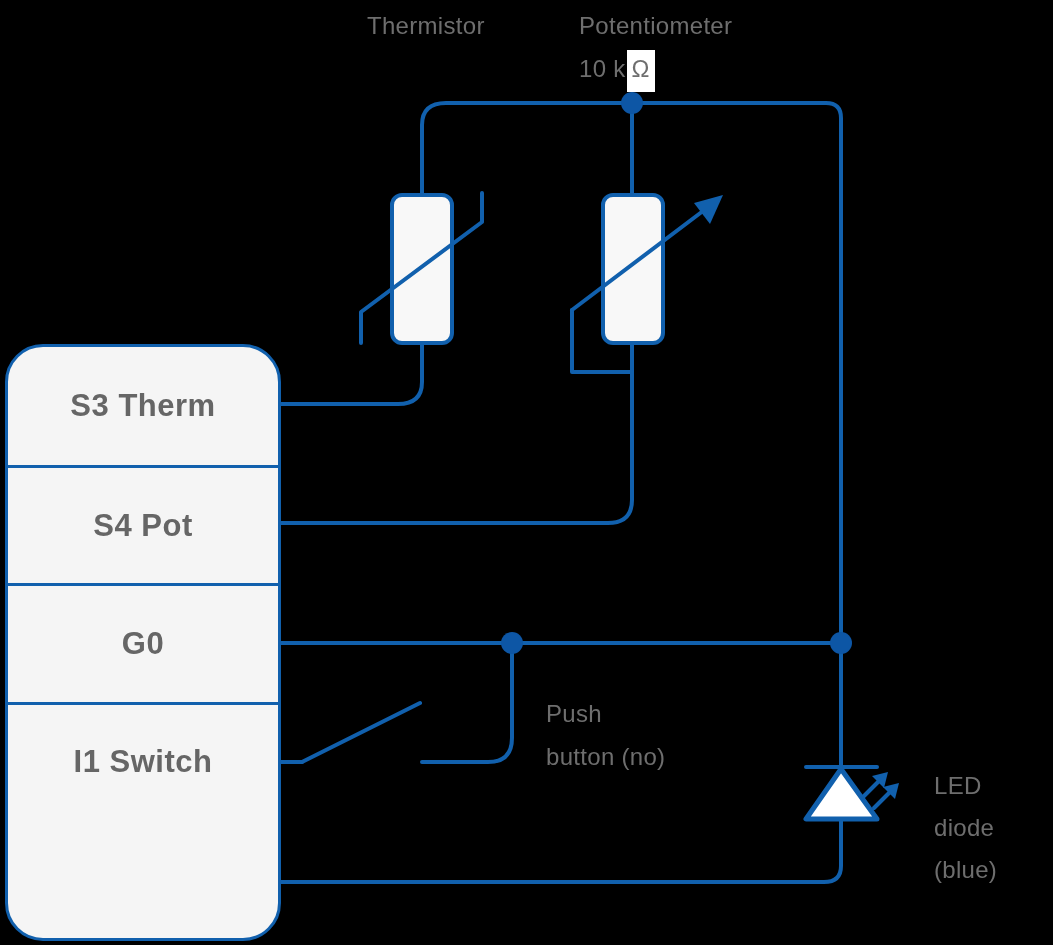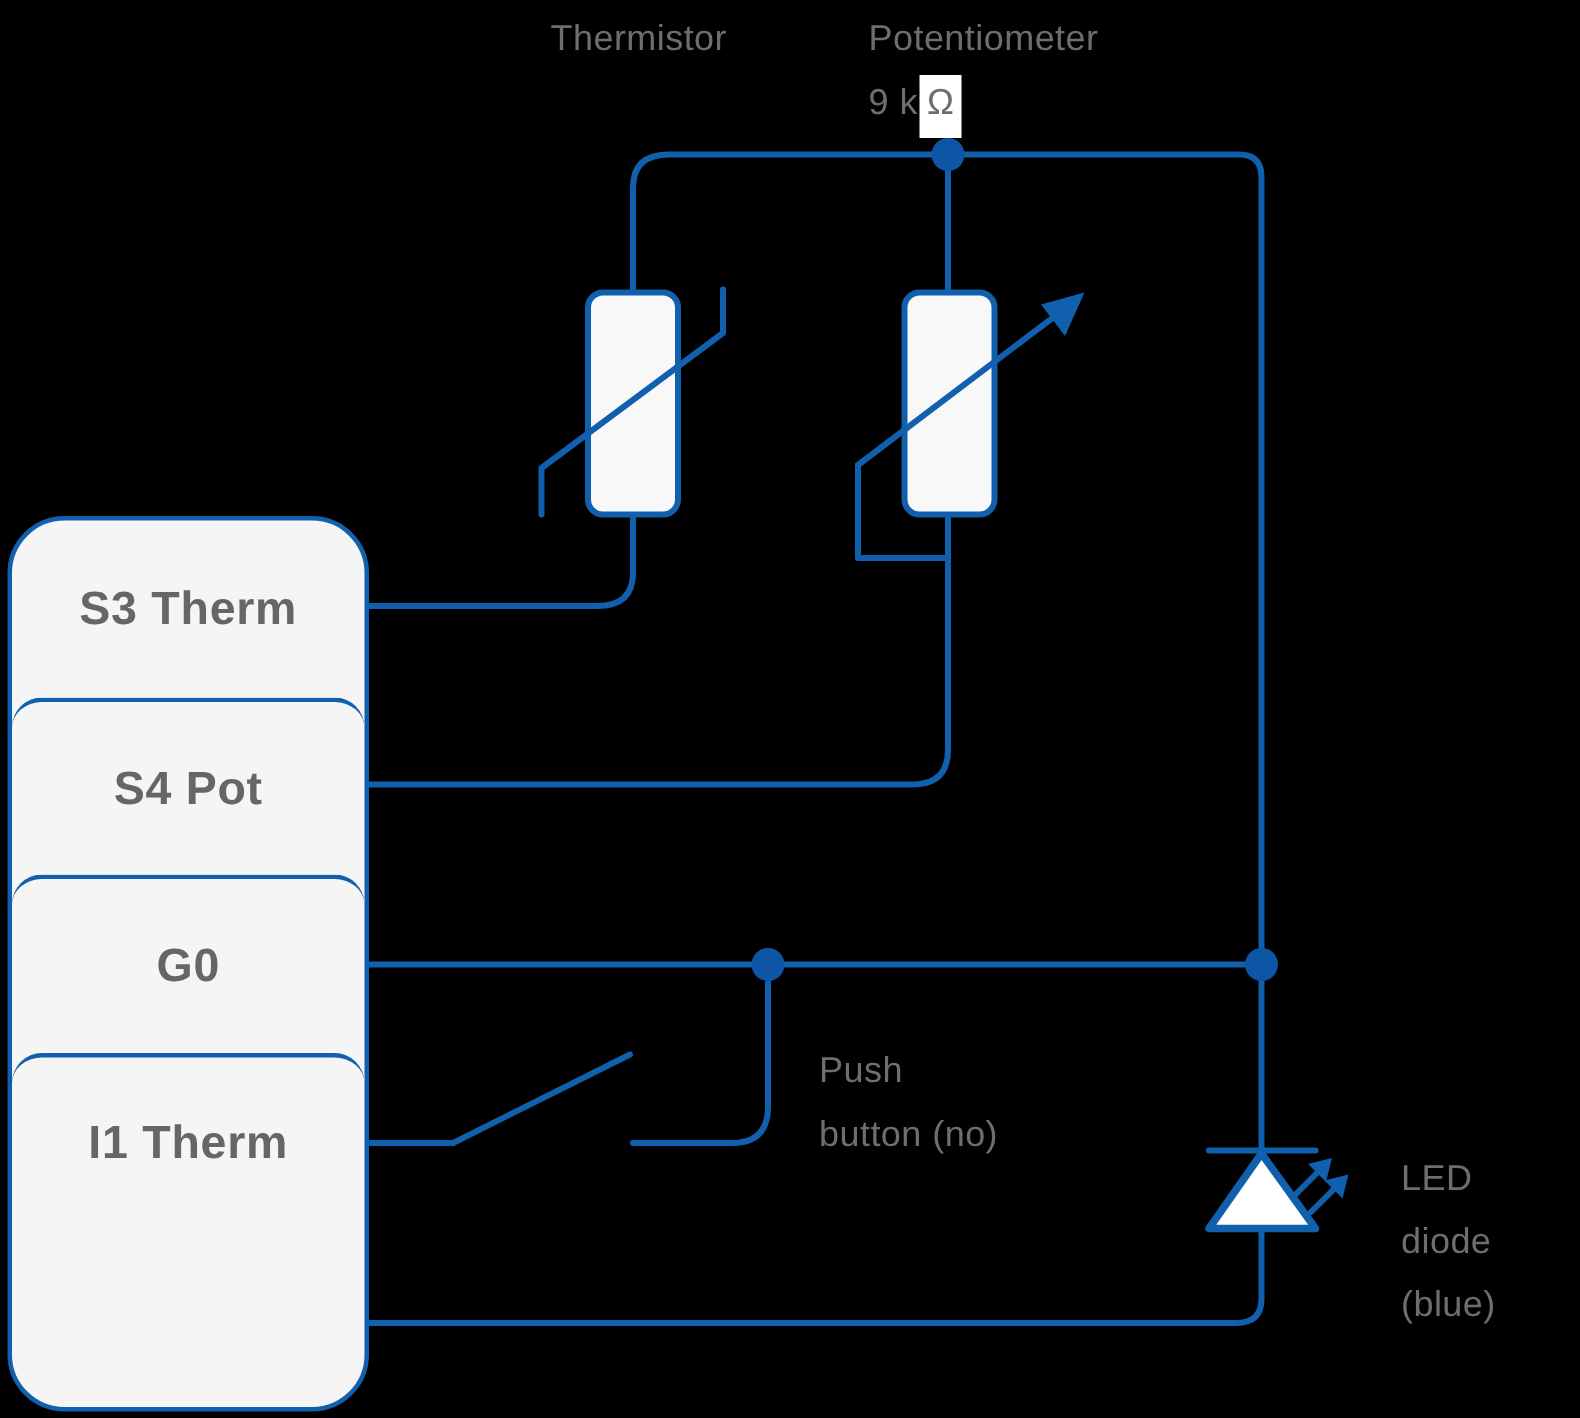--- a/index.html
+++ b/index.html
@@ -32,38 +32,38 @@
     fill: var(--led-fill, #fff);
     stroke: var(--wire, #1160ad);
     stroke-width: 5;
     stroke-linejoin: round;
   }
 
   
   .block {
     position: absolute;
     left: 5px; top: 344px;
-    width: 241px; height: 597px;
+    width: 276px; height: 597px;
     background: var(--block-fill, #f5f5f5);
     border: 3px solid var(--wire, #1160ad);
     border-radius: 38px;
     display: grid;
     grid-template-rows: repeat(5, 1fr);
     overflow: hidden;
   }
   .block .row {
     display: flex;
     align-items: center;
     justify-content: center;
     color: var(--terminal-text, #666);
     font-size: 31px;
     font-weight: bold;
     letter-spacing: 0.5px;
   }
-  .block .row + .row { border-top: 3px solid var(--wire, #1160ad); border-radius: 20px; }
+  .block .row + .row { border-top: 3px solid var(--wire, #1160ad); }
 
   
   .label {
     position: absolute;
     color: var(--label-text, #6e6e6e);
     font-size: 24px;
     line-height: 43px;
     letter-spacing: 0.3px;
     white-space: nowrap;
   }
@@ -132,31 +132,31 @@
     <div class="row">
       <span>S3 Therm</span>
     </div>
     <div class="row">
       <span>S4 Pot</span>
     </div>
     <div class="row">
       <span>G0</span>
     </div>
     <div class="row">
-      <span>I1 Therm</span>
+      <span>I1 Switch</span>
     </div>
   </div>
 
   <div class="label" style="left:367px; top:4px;">
     <div>Thermistor</div>
   </div>
 
   <div class="label" style="left:579px; top:4px;">
     <div>Potentiometer</div>
-    <div><span>9 k</span><span class="omega">Ω</span></div>
+    <div><span>10 k</span><span class="omega">Ω</span></div>
   </div>
 
   <div class="label" style="left:546px; top:692px;">
     <div>Push</div>
     <div>button (no)</div>
   </div>
 
   <div class="label" style="left:934px; top:765px; line-height:42px;">
     <div>LED</div>
     <div>diode</div>

